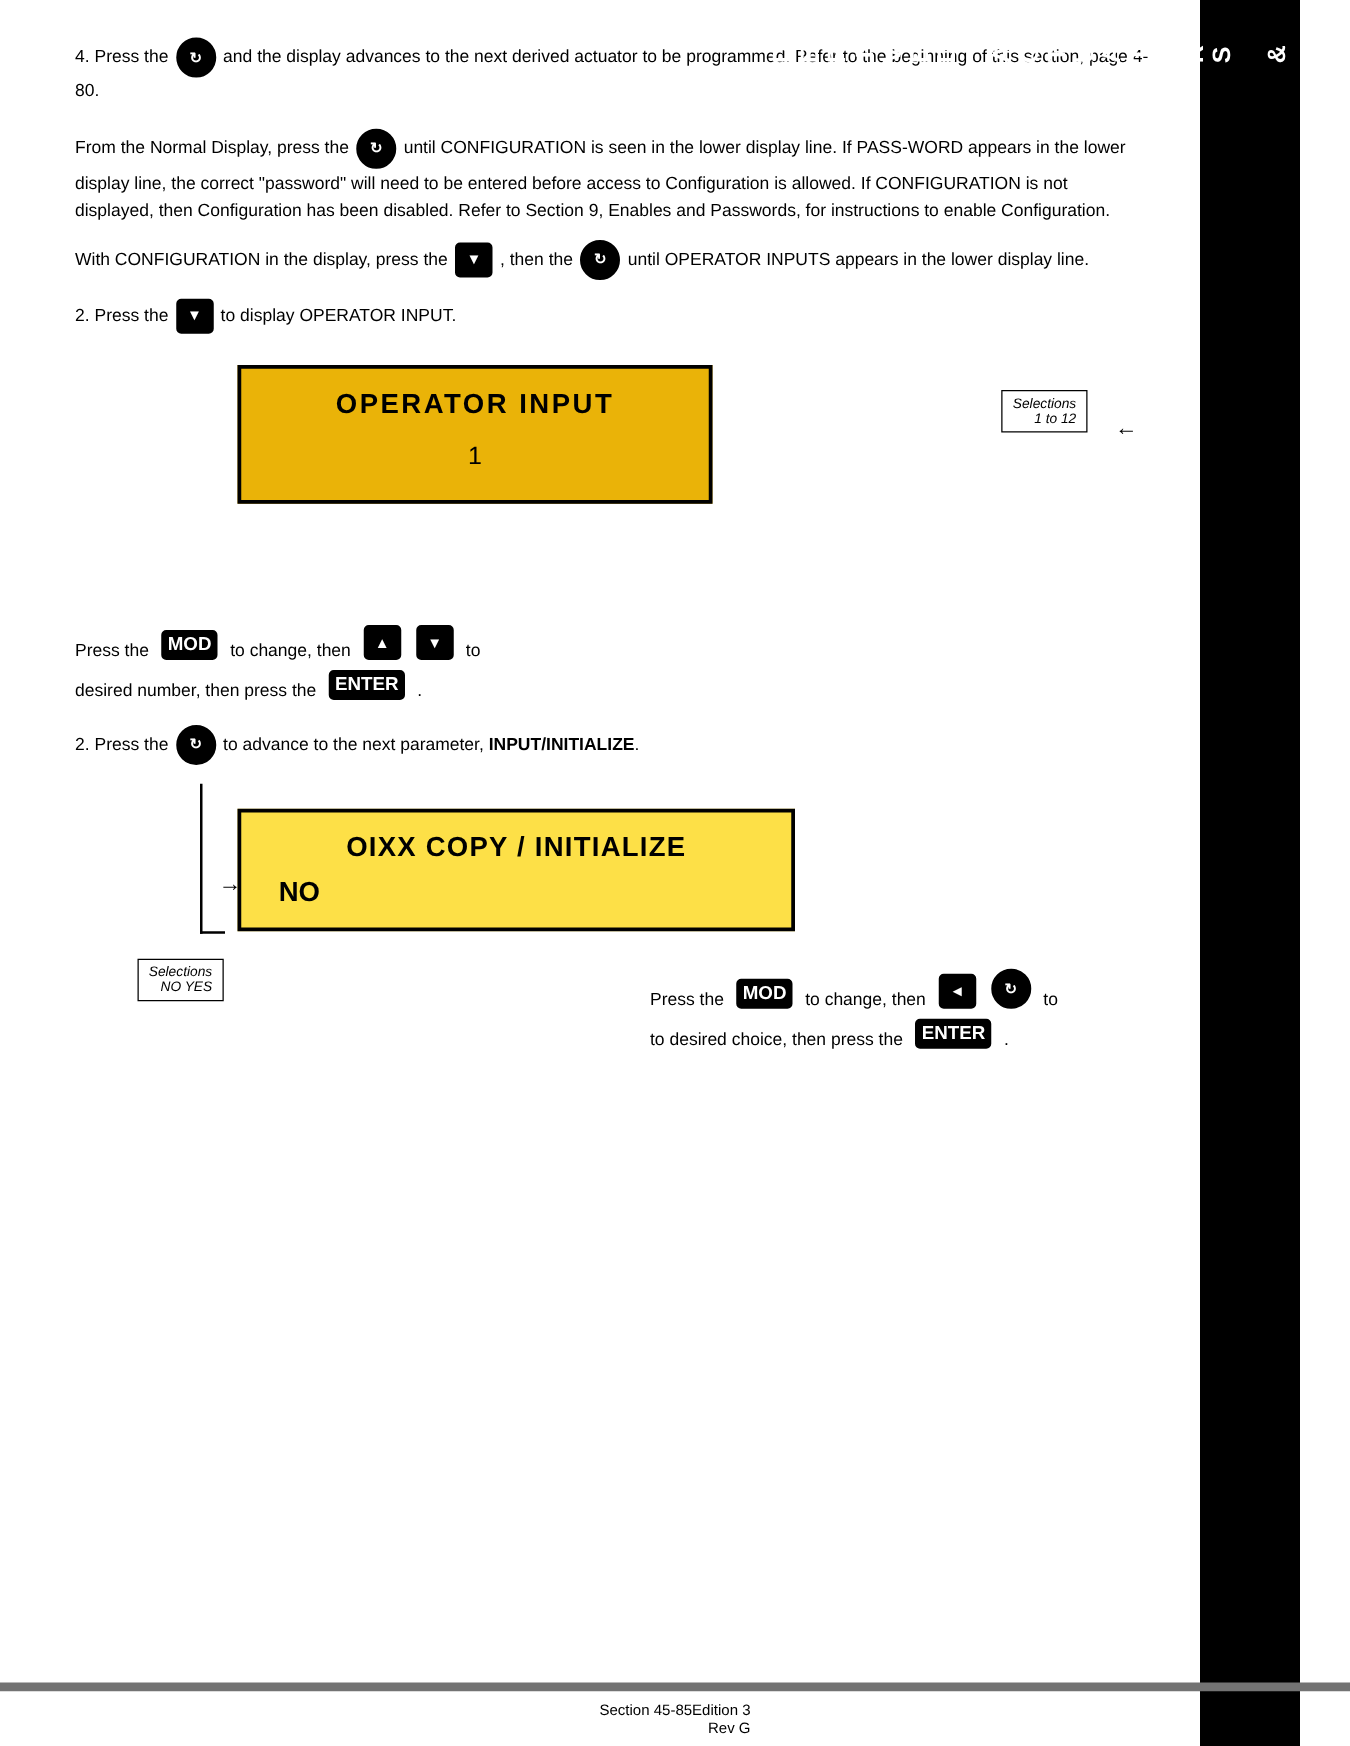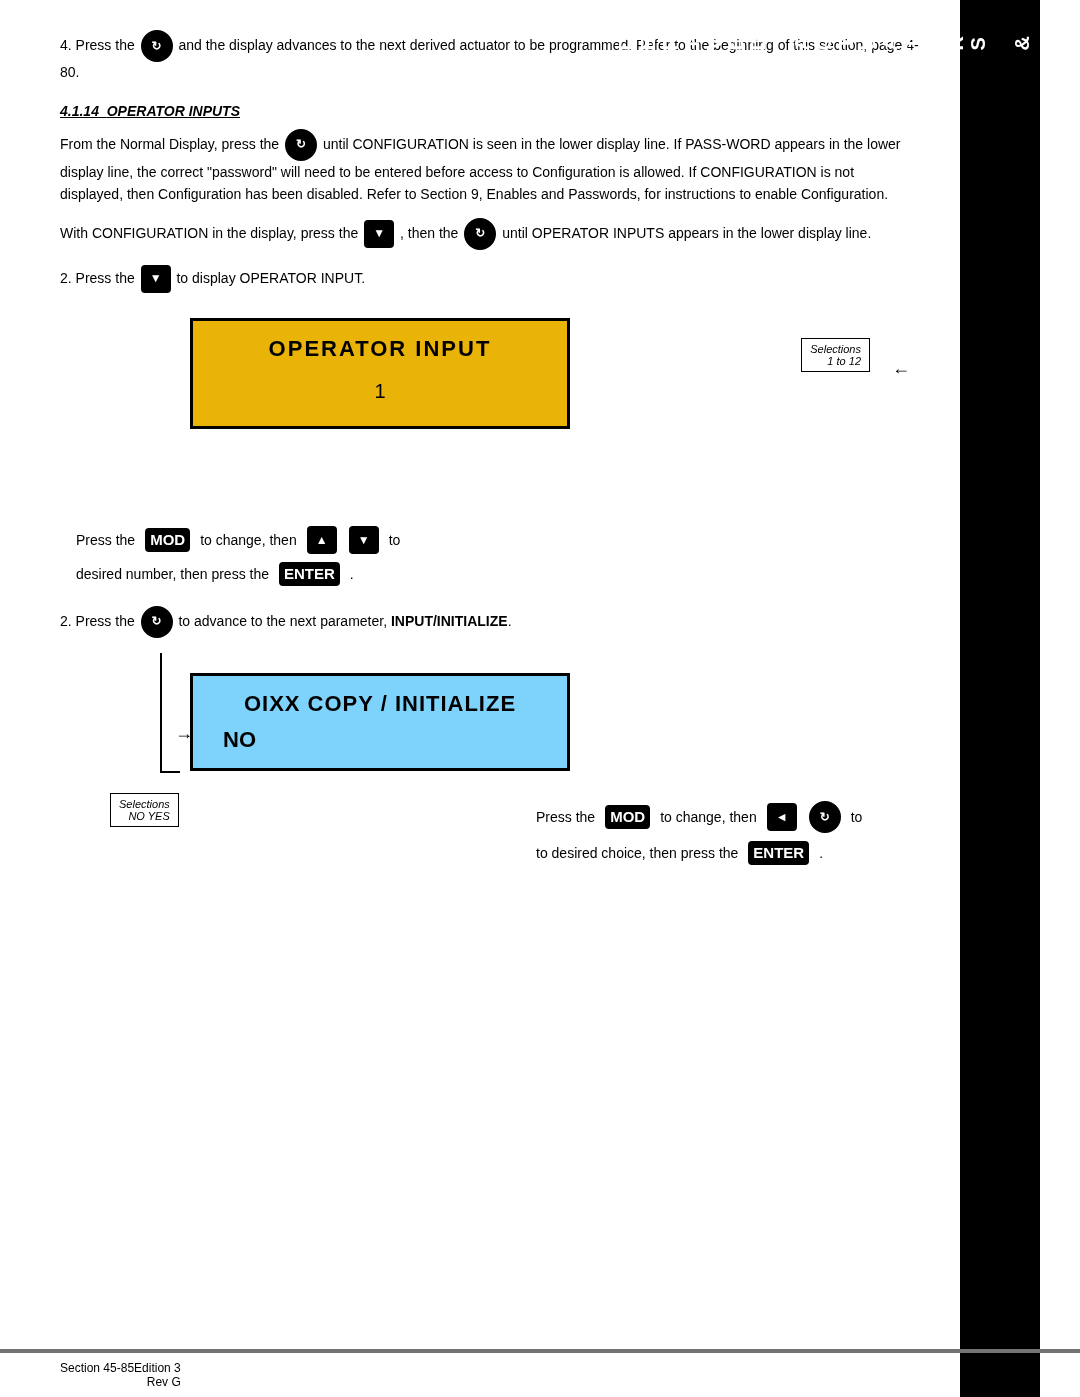--- a/index.html
+++ b/index.html
@@ -105,24 +105,24 @@
       letter-spacing: 2px;
       margin-bottom: 10px;
     }
     .display-box-value {
       font-size: 20px;
       text-align: center;
       padding: 8px 0;
     }
     .display-box-large {
       border: 3px solid #000;
-      width: 380px;
+      width: 446px;
       margin: 20px auto;
       padding: 15px 20px;
-      background: #7dd3fc;
+      background: #fde047;
     }
     .display-box-large .line1 {
       font-size: 22px;
       font-weight: bold;
       text-align: center;
       text-transform: uppercase;
       letter-spacing: 1px;
       margin-bottom: 10px;
     }
     .display-box-large .line2 {
@@ -138,46 +138,46 @@
       font-style: italic;
       border: 1px solid #000;
       padding: 4px 8px;
       display: inline-block;
       text-align: right;
       position: absolute;
     }
 
     
     .bottom-footer {
-      border-top: 4px solid #737373;
+      border-top: 7px solid #737373;
       display: flex;
-      justify-content: flex-start;
+      justify-content: center;
       padding: 8px 60px 8px 60px;
       font-size: 12px;
       position: absolute;
       bottom: 0;
       left: 0;
       right: 0;
     }
     .footer-right {
       text-align: right;
     }
 
     
     .step-text {
       font-size: 14px;
       line-height: 1.6;
       margin: 15px 0 5px 0;
     }
 
     .diagram-row {
       display: flex;
-      align-items: center;
+      align-items: flex-end;
       gap: 8px;
-      margin: 8px 16px;
+      margin: 8px 0;
       flex-wrap: wrap;
     }
 
     
     .diagram-container {
       position: relative;
       width: 100%;
       height: 220px;
       margin: 5px 0;
     }
@@ -197,23 +197,20 @@
   <div class="main-content">
 
     <div class="top-section">
       <p class="top-paragraph">
         <span>4.  Press the</span>
         <span class="btn-icon round">↻</span>
         <span>and the display advances to the next derived actuator to be programmed.  Refer to the beginning of this section, page 4-80.</span>
       </p>
     </div>
 
-    <div class="section-heading">
-      <span>4.1.14</span>&nbsp;&nbsp;<span>OPERATOR INPUTS</span>
-    </div>
 
 
     <p class="body-text">
       <span>From the Normal Display, press the</span>
       <span class="btn-icon round">↻</span>
       <span>until CONFIGURATION is seen in the lower display line.  If PASS-WORD appears in the lower display line, the correct "password" will need to be entered before access to Configuration is allowed.  If CONFIGURATION is not displayed, then Configuration has been disabled.  Refer to Section 9, Enables and Passwords, for instructions to enable Configuration.</span>
     </p>
 
     <p class="body-text">
       <span>With CONFIGURATION in the display, press the</span>

